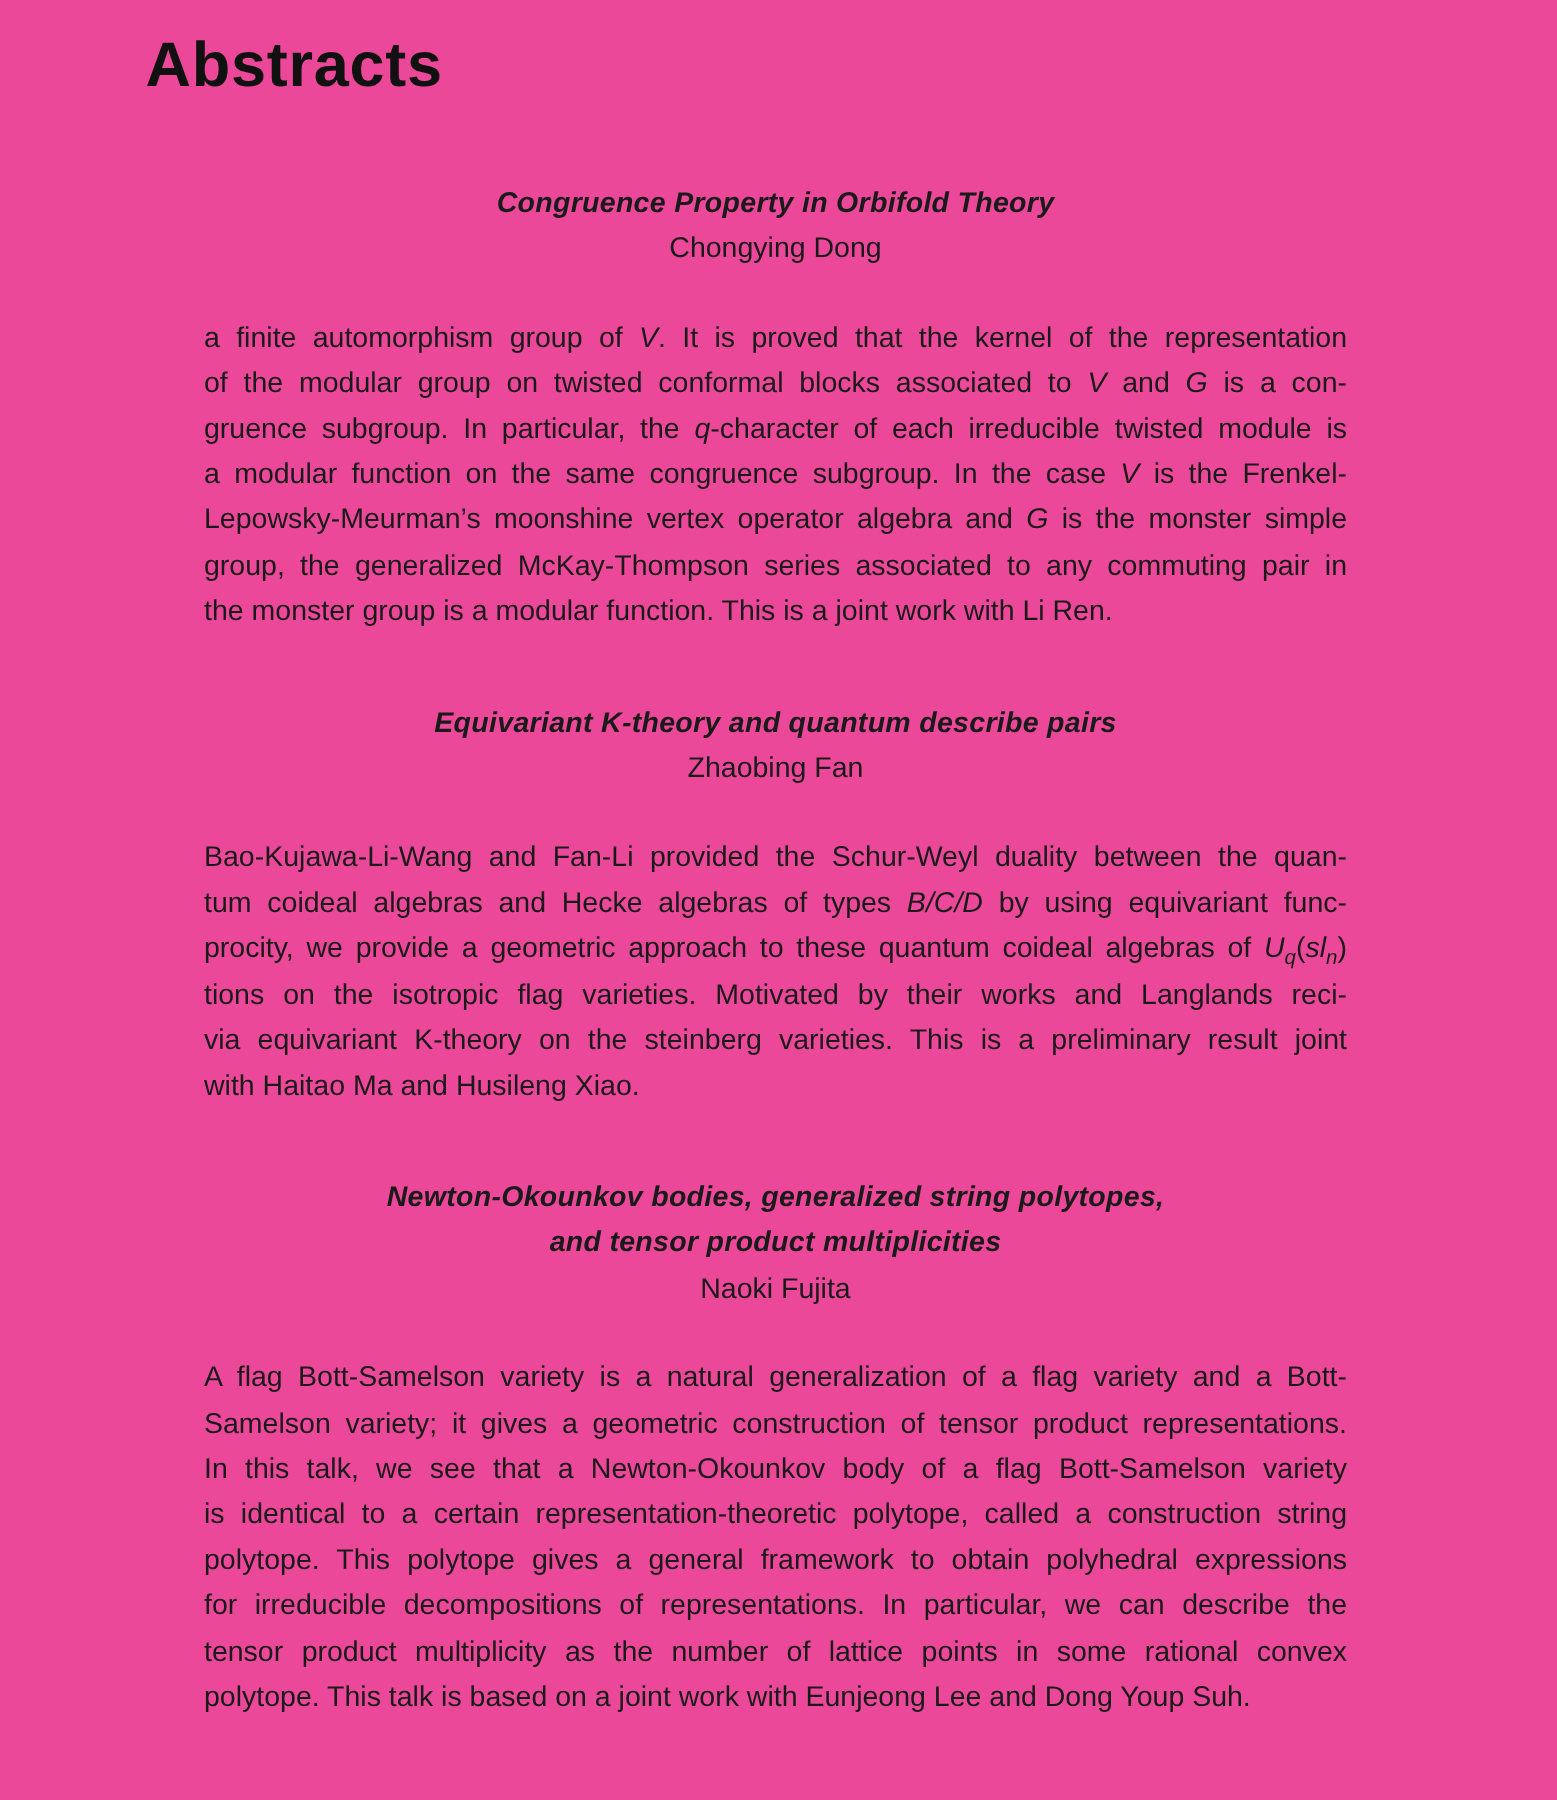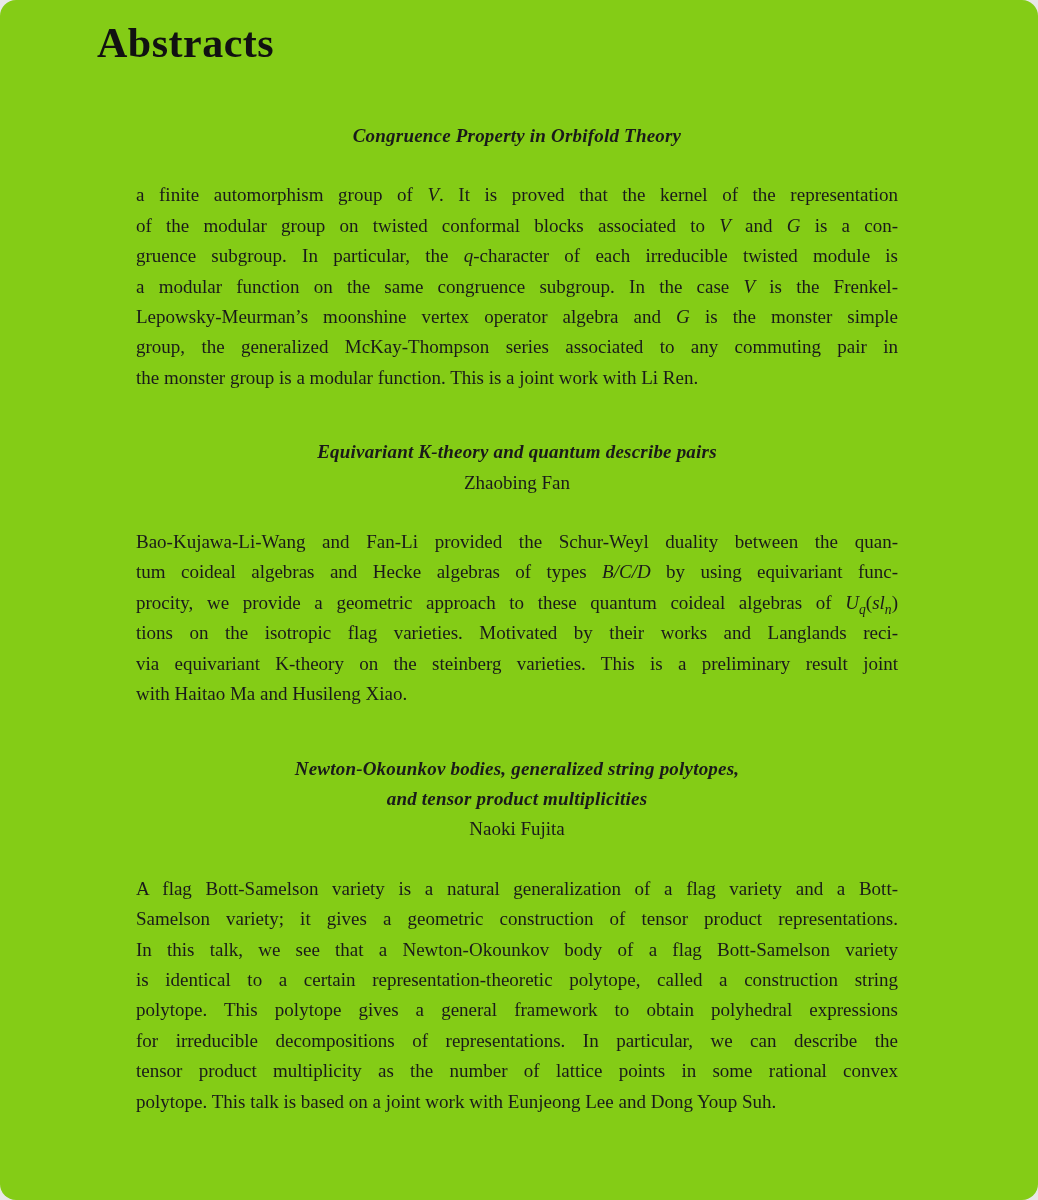--- a/index.html
+++ b/index.html
@@ -5,25 +5,24 @@
   html, body {
     margin: 0;
     padding: 0;
     background: #e8e8e8;
   }
   .page {
     position: relative;
     width: 1038px;
     height: 1200px;
     margin: 0 auto;
-    background: #84cc16;
+    background: #ec4899;
     color: #1a1a1a;
-    font-family: Liberation Serif, serif;
+    font-family: Liberation Sans, sans-serif;
     overflow: hidden;
-    border-radius: 16px;
   }
   h1.doc-title {
     margin: 22px 0 0 97px;
     font-size: 42px;
     font-weight: 700;
     line-height: 1;
     letter-spacing: 0.5px;
     color: #111111;
   }
   .content {
@@ -73,20 +72,21 @@
 
 <div class="page">
   <h1 class="doc-title">Abstracts</h1>
 
   <div class="content">
 
     <section class="abstract first">
       <div class="section-title">
           <div class="line last">Congruence Property in Orbifold Theory</div>
         </div>
+      <div class="author">Chongying Dong</div>
       <div class="body-text">
           <div class="line">a finite automorphism group of <i>V</i>. It is proved that the kernel of the representation</div>
           <div class="line">of the modular group on twisted conformal blocks associated to <i>V</i> and <i>G</i> is a con-</div>
           <div class="line">gruence subgroup. In particular, the <i>q</i>-character of each irreducible twisted module is</div>
           <div class="line">a modular function on the same congruence subgroup. In the case <i>V</i> is the Frenkel-</div>
           <div class="line">Lepowsky-Meurman’s moonshine vertex operator algebra and <i>G</i> is the monster simple</div>
           <div class="line">group, the generalized McKay-Thompson series associated to any commuting pair in</div>
           <div class="line last">the monster group is a modular function. This is a joint work with Li Ren.</div>
         </div>
     </section>

